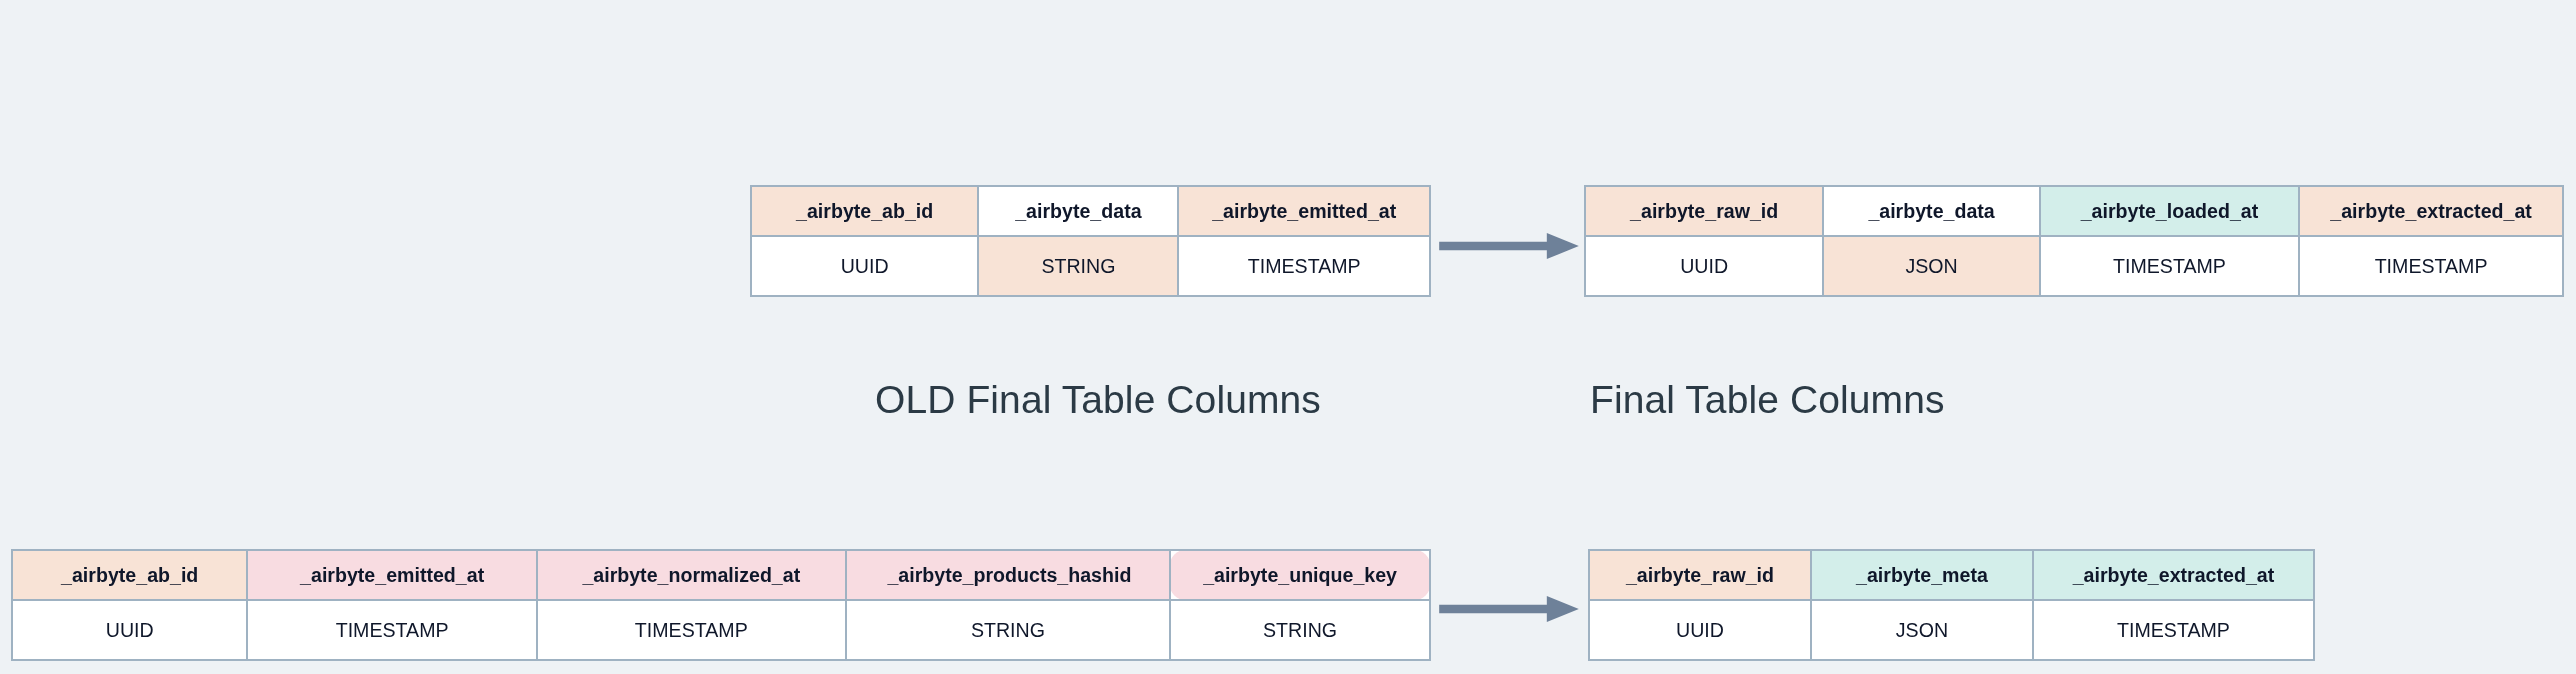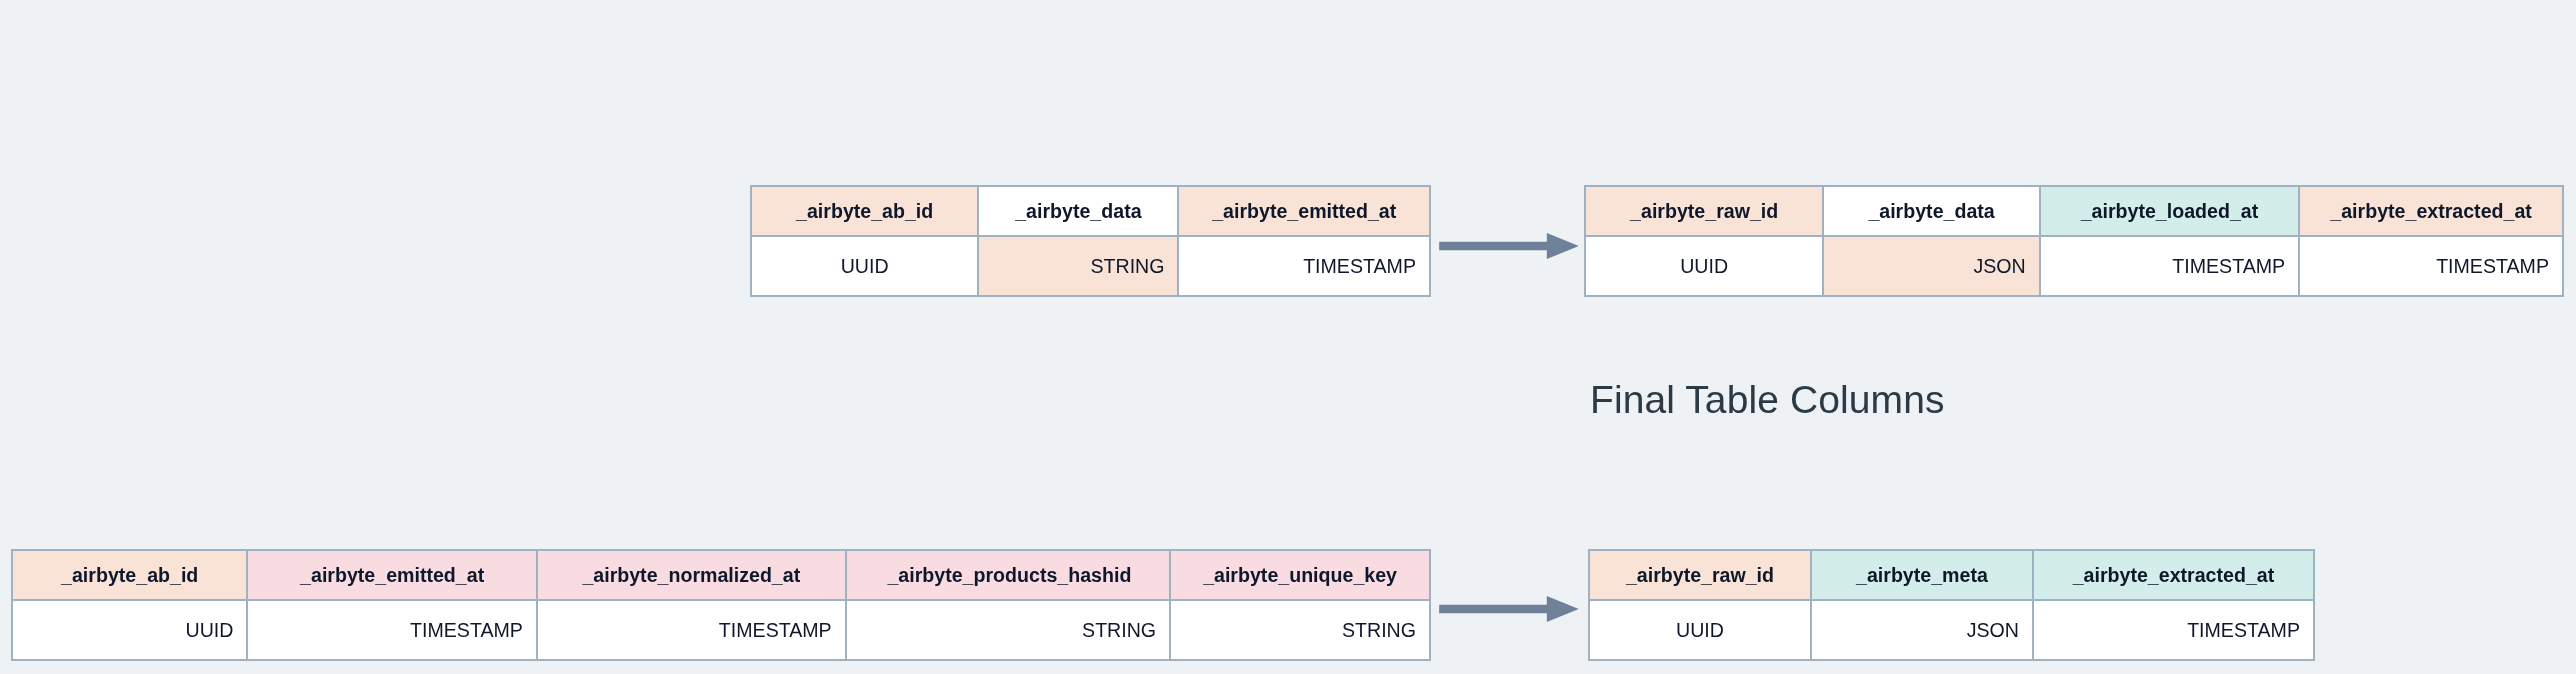--- a/index.html
+++ b/index.html
@@ -48,21 +48,21 @@
     overflow:hidden;
   }
   .tbl tr.hdr td{
     font-weight:bold;
     height:48px;
     text-align:center;
     font-size:19.6px;
   }
   .tbl tr.typ td{
     height:58px;
-    text-align:right;
+    text-align:center;
     font-weight:400;
   }
   .tbl tr.typ td.ctr{text-align:center;}
 
   .fill-peach{background:#f8e3d6 !important;}
   .fill-teal {background:#d3eeea !important;}
   .fill-pink {background:#f8dce1 !important;}
   .fill-none {background:#ffffff !important;}
 
   
@@ -76,20 +76,21 @@
   #arrow-raw   {left:1439px; top:230px;  width:140px; height:32px;}
   #arrow-final {left:1439px; top:593px;  width:140px; height:32px;}
 </style>
 </head>
 <body>
 
 <div class="canvas">
 
 
 
+  <div class="title" id="title-old-final">OLD Final Table Columns</div>
 
   <div class="title" id="title-new-final">Final Table Columns</div>
 
   <table class="tbl" id="tbl-old-raw">
     <tbody>
       <tr class="hdr">
         <td class="fill-peach" style="width: 33.5%;">_airbyte_ab_id</td>
         <td class="fill-none" style="width: 29%;">_airbyte_data</td>
         <td class="fill-peach" style="width: 37.5%;">_airbyte_emitted_at</td>
       </tr>
@@ -124,21 +125,21 @@
     </tbody>
   </table>
 
   <table class="tbl" id="tbl-old-final">
     <tbody>
       <tr class="hdr">
         <td class="fill-peach" style="width: 16.3%;">_airbyte_ab_id</td>
         <td class="fill-pink" style="width: 20.5%;">_airbyte_emitted_at</td>
         <td class="fill-pink" style="width: 22%;">_airbyte_normalized_at</td>
         <td class="fill-pink" style="width: 23%; padding-left: 16px;">_airbyte_products_hashid</td>
-        <td class="fill-pink" style="width: 18.2%;">_airbyte_unique_key</td>
+        <td class="fill-pink" style="width: 18.2%; border-radius: 15px;">_airbyte_unique_key</td>
       </tr>
       <tr class="typ">
         <td class="fill-none" style="width: 16.3%;">UUID</td>
         <td class="fill-none" style="width: 20.5%;">TIMESTAMP</td>
         <td class="fill-none" style="width: 22%;">TIMESTAMP</td>
         <td class="fill-none" style="width: 23%;">STRING</td>
         <td class="fill-none" style="width: 18.2%;">STRING</td>
       </tr>
     </tbody>
   </table>

